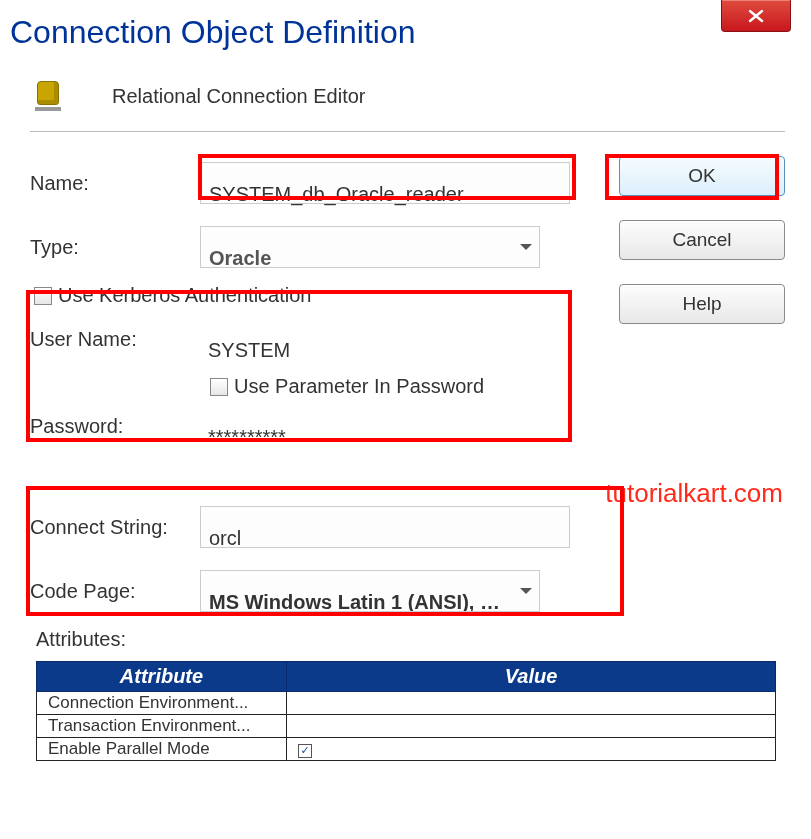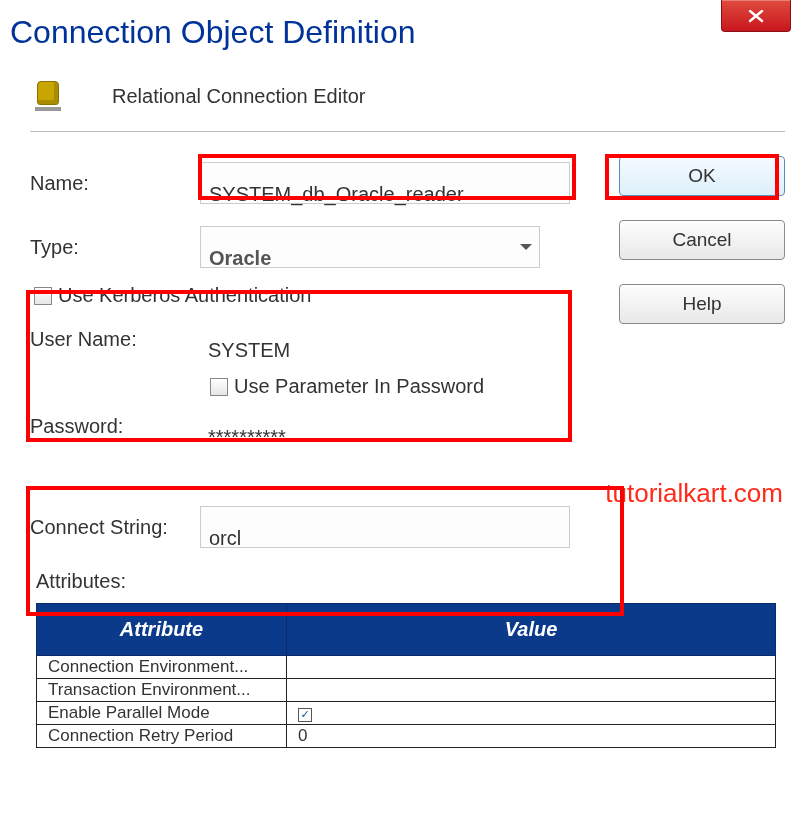--- a/index.html
+++ b/index.html
@@ -177,21 +177,21 @@
     border-collapse: collapse;
     font-size: 17px;
   }
   .attr-table th {
     background: #0b3a8a;
     color: #fff;
     font-weight: bold;
     font-style: italic;
     text-align: center;
     border: 1px solid #0a2a6b;
-    padding: 14px 6px;
+    padding: 3px 6px;
     font-size: 20px;
   }
   .attr-table td {
     border: 1px solid #222;
     padding: 1px 11px;
     white-space: nowrap;
     overflow: hidden;
     height: 22px;
     vertical-align: middle;
   }
@@ -275,20 +275,27 @@
       <div class="field" style="border:none;background:transparent;padding-left:8px;">**********</div>
     </div>
 
     <div class="highlight" style="top:354px; left:-4px; width:598px; height:130px;"></div>
 
     <div class="row">
       <div class="label">Connect String:</div>
       <div class="field">orcl</div>
     </div>
 
+    <div class="row" style="margin-bottom:14px;">
+      <div class="label">Code Page:</div>
+      <div class="select-wrap">
+        <div class="field">MS Windows Latin 1 (ANSI), super</div>
+        <div class="select-arrow"></div>
+      </div>
+    </div>
 
     <div class="attr-label">Attributes:</div>
 
     <table class="attr-table">
       <thead>
         <tr>
           <th>Attribute</th>
           <th>Value</th>
         </tr>
       </thead>
@@ -298,23 +305,19 @@
           <td></td>
         </tr>
         <tr>
           <td>Transaction Environment...</td>
           <td></td>
         </tr>
         <tr>
           <td>Enable Parallel Mode</td>
           <td><span class="small-check checked"></span></td>
         </tr>
-        <tr>
-          <td>Connection Retry Period</td>
-          <td>0</td>
-        </tr>
       </tbody>
     </table>
 
   </div>
 </div>
 
 <div class="watermark">tutorialkart.com</div>
 
 </body></html>

